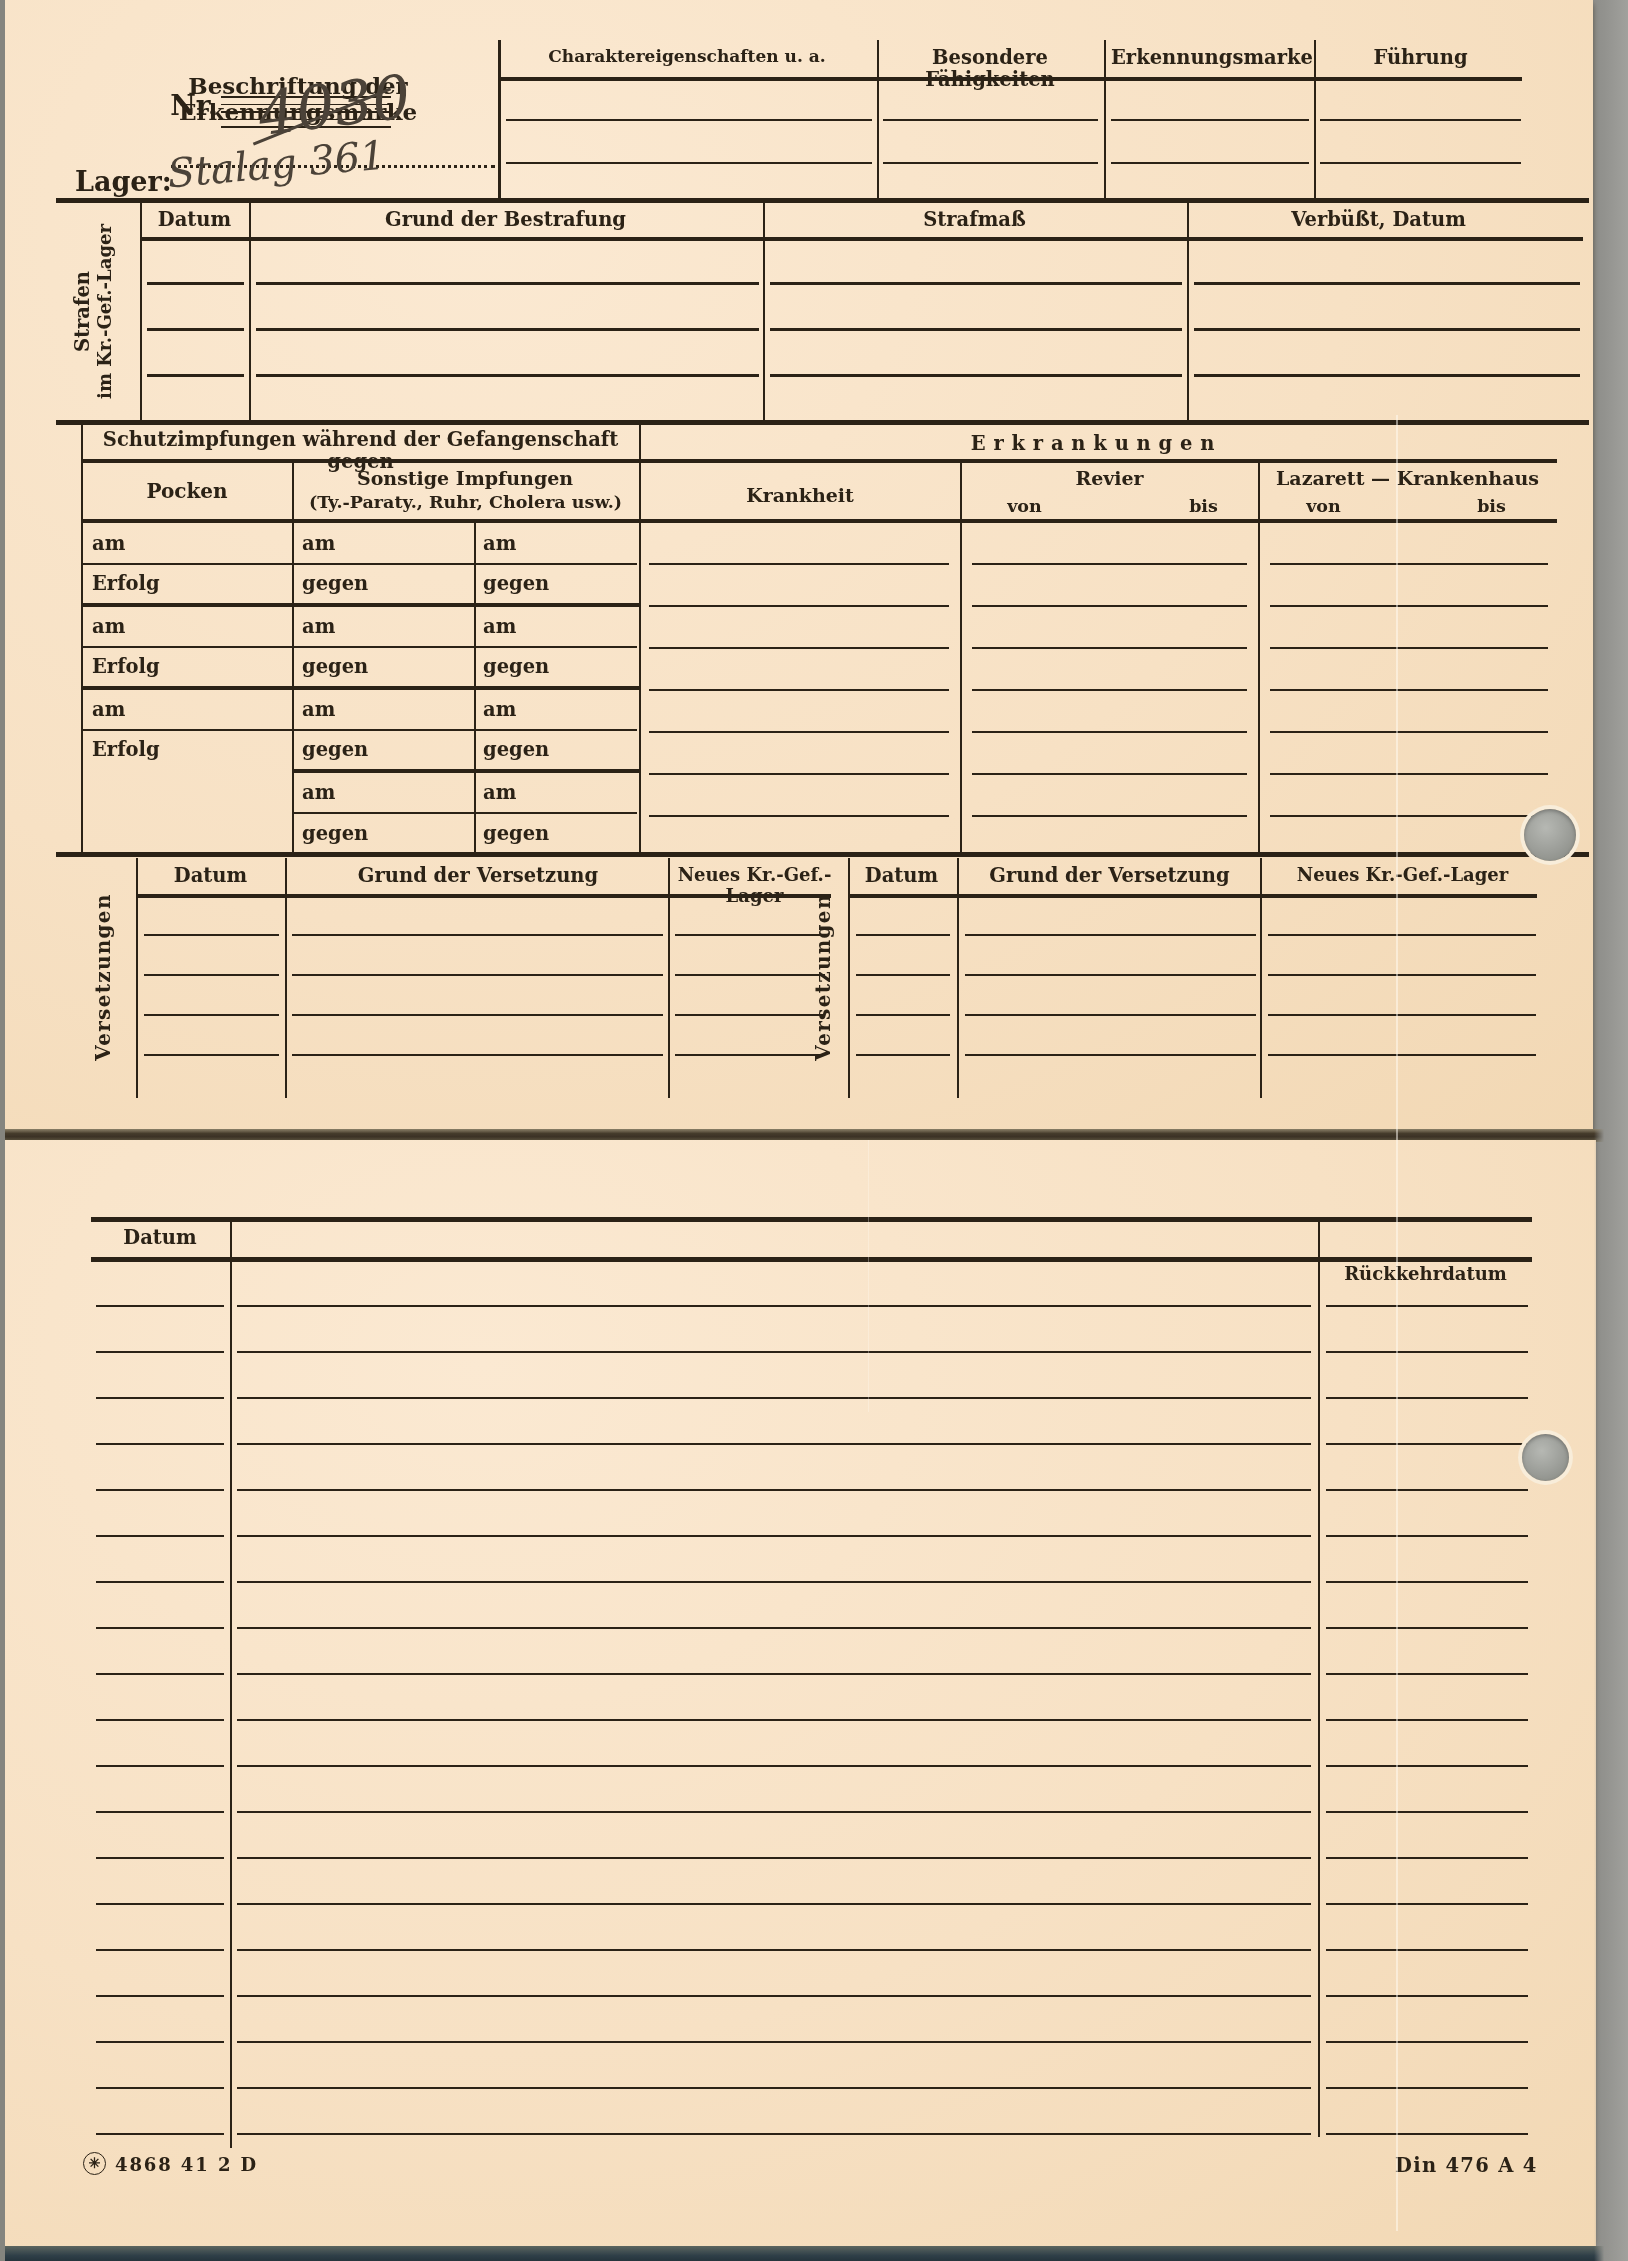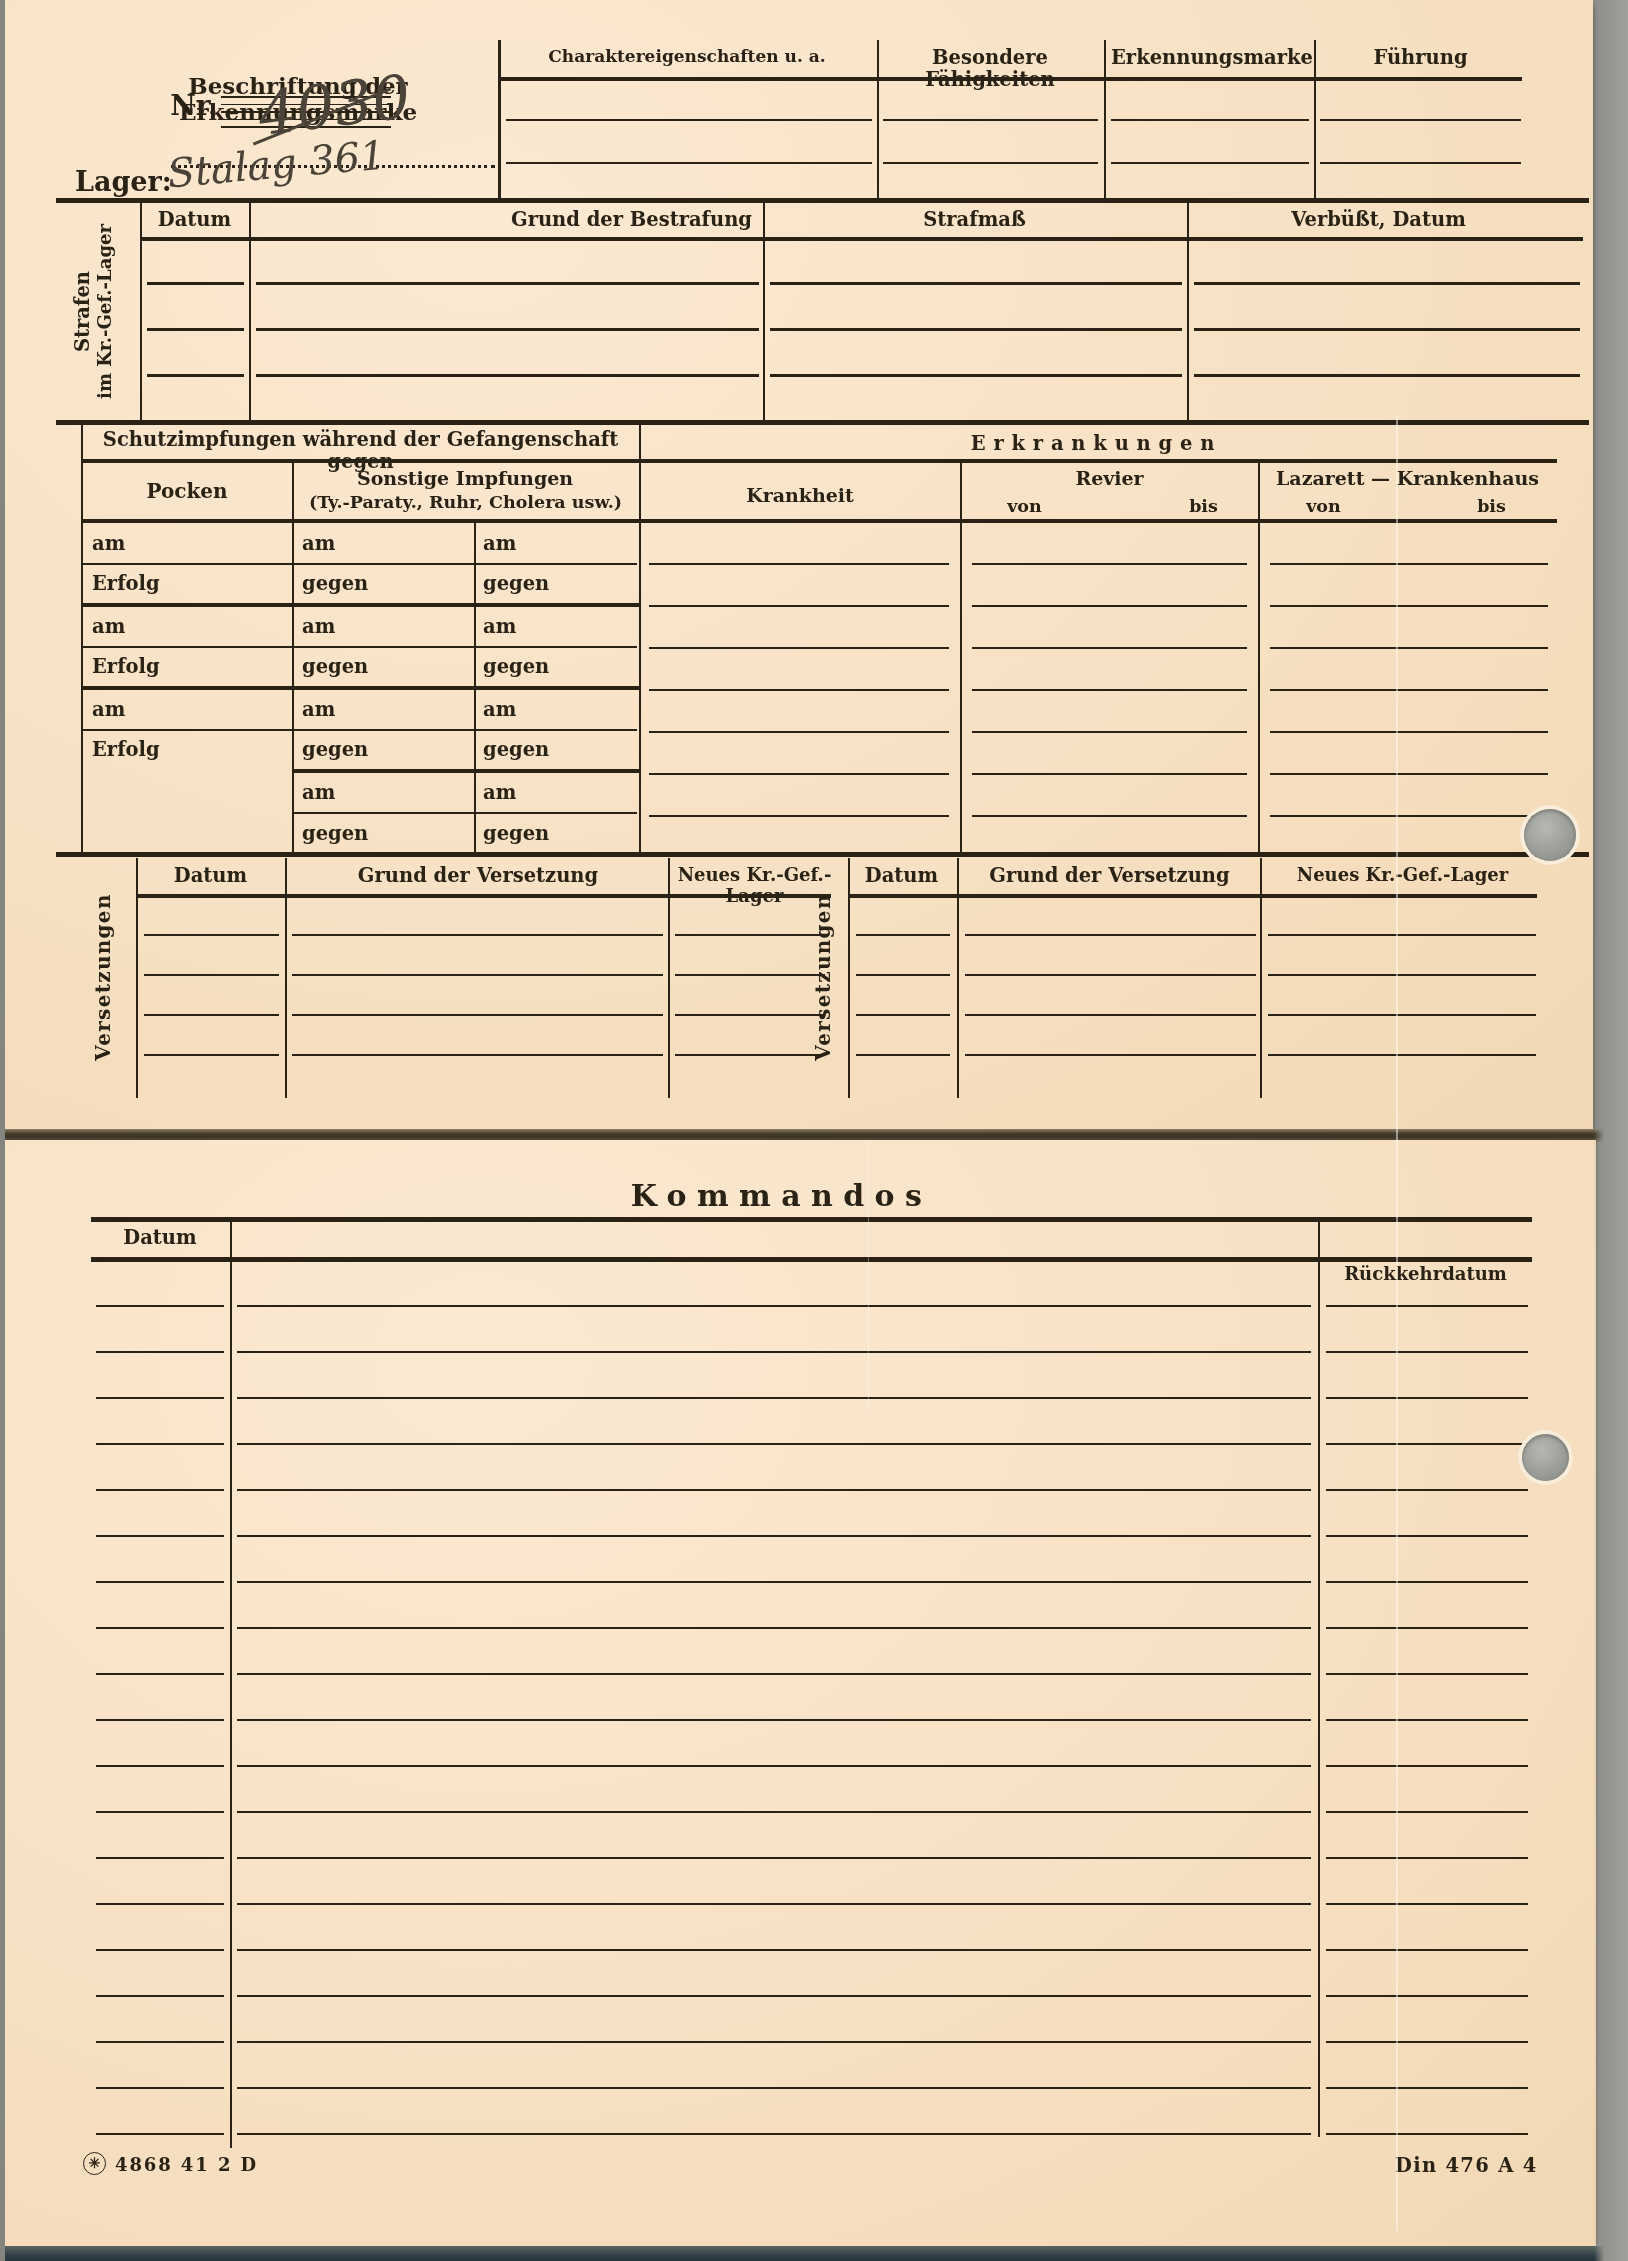--- a/index.html
+++ b/index.html
@@ -76,21 +76,21 @@
   <div class="frk rot" style="left:-16px;top:287px;width:224px;height:49px;font-size:19.5px;">
     <span>Strafen</span><br>
     <span style="font-size:18px;">im Kr.-Gef.-Lager</span>
   </div>
   <div class="vline" style="left:140px;top:201px;height:221px;"></div>
   <div class="vline" style="left:249px;top:201px;height:221px;"></div>
   <div class="vline" style="left:763px;top:201px;height:221px;"></div>
   <div class="vline" style="left:1187px;top:201px;height:221px;"></div>
   <div class="frk" style="left:253px;top:209px;width:0px;"></div>
   <div class="frk" style="left:144px;top:209px;width:101px;font-size:19.5px;">Datum</div>
-  <div class="frk" style="left:259px;top:209px;width:493px;font-size:19.5px;text-align:right;">Grund der Bestrafung</div>
+  <div class="frk" style="left:259px;top:209px;width:493px;font-size:19.5px;">Grund der Bestrafung</div>
   <div class="frk" style="left:772px;top:209px;width:405px;font-size:19.5px;">Strafmaß</div>
   <div class="frk" style="left:1197px;top:209px;width:363px;font-size:19.5px;">Verbüßt, Datum</div>
   <div class="hline thick" style="left:140px;top:237px;width:1443px;"></div>
   <div class="rule-strip" style="left:147px;top:239px;width:97px;height:176px;--gap:43px;--period:46px;"></div>
   <div class="rule-strip" style="left:256px;top:239px;width:503px;height:176px;--gap:43px;--period:46px;"></div>
   <div class="rule-strip" style="left:770px;top:239px;width:412px;height:176px;--gap:43px;--period:46px;"></div>
   <div class="rule-strip" style="left:1194px;top:239px;width:386px;height:176px;--gap:43px;--period:46px;"></div>
 
   <div class="hline heavy" style="left:56px;top:420px;width:1533px;"></div>
 
@@ -175,21 +175,20 @@
   <div class="frk" style="left:1268px;top:865px;width:269px;font-size:18px;">Neues Kr.-Gef.-Lager</div>
   <div class="hline thick" style="left:848px;top:894px;width:689px;"></div>
   <div class="rule-strip" style="left:856px;top:896px;width:94px;height:180px;--gap:38px;--period:40px;"></div>
   <div class="rule-strip" style="left:965px;top:896px;width:291px;height:180px;--gap:38px;--period:40px;"></div>
   <div class="rule-strip" style="left:1268px;top:896px;width:268px;height:180px;--gap:38px;--period:40px;"></div>
 
   <div class="page-gap"></div>
 
   <div class="page page2"></div>
 
-  <div class="frk" style="left:457px;top:1179px;width:649px;font-size:30px;letter-spacing:10.4px;">Kommandos</div>
 
   <div class="hline heavy" style="left:91px;top:1217px;width:1441px;"></div>
   <div class="vline" style="left:230px;top:1217px;height:931px;"></div>
   <div class="vline" style="left:1318px;top:1217px;height:920px;"></div>
   <div class="frk" style="left:97px;top:1227px;width:126px;font-size:19.5px;">Datum</div>
   <div class="frk" style="left:1325px;top:1227px;width:201px;font-size:18px;margin-top:37px;">Rückkehrdatum</div>
   <div class="hline heavy" style="left:91px;top:1257px;width:1441px;"></div>
 
   <div class="rule-strip" style="left:96px;top:1261px;width:128px;height:876px;--gap:44px;--period:46px;"></div>
   <div class="rule-strip" style="left:237px;top:1261px;width:1074px;height:876px;--gap:44px;--period:46px;"></div>

